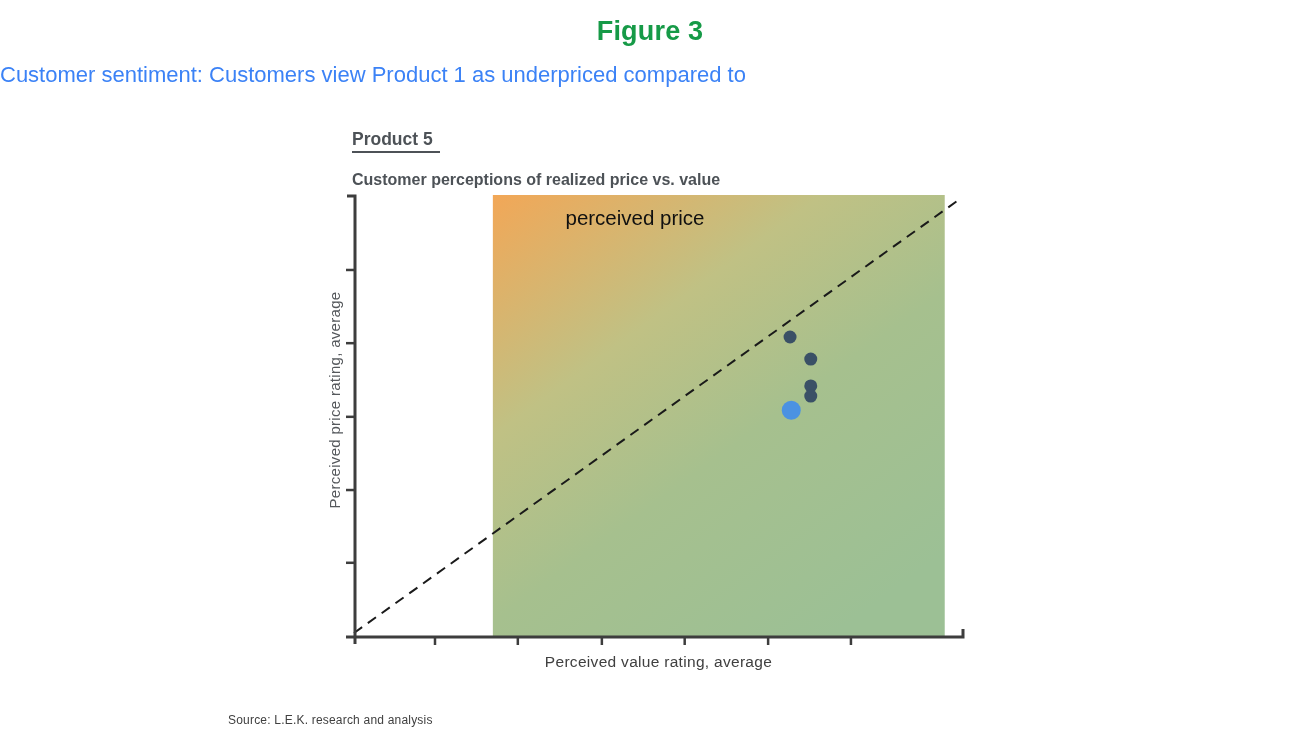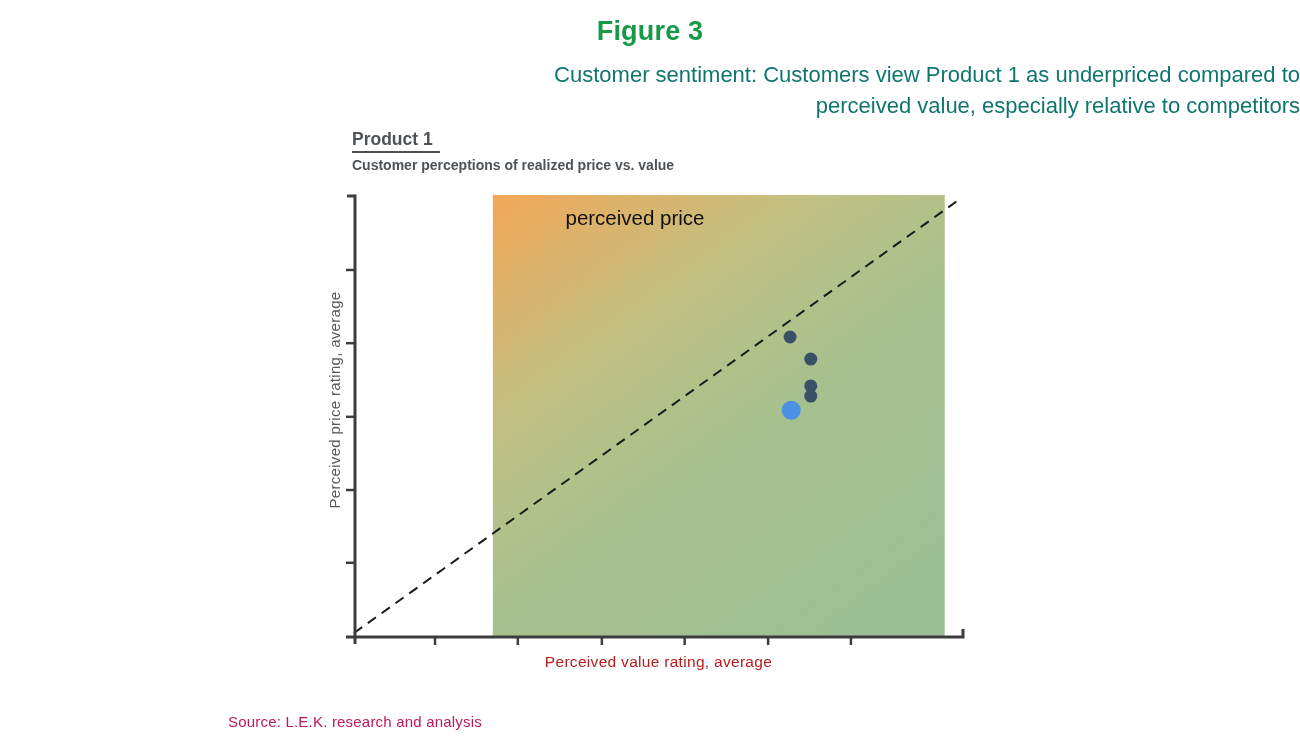--- a/index.html
+++ b/index.html
@@ -5,63 +5,62 @@
   html,body{margin:0;padding:0;background:#ffffff;}
   .page{
     position:relative;width:1300px;height:745px;background:#ffffff;overflow:hidden;
     font-family:Liberation Sans, sans-serif;
   }
   .fig-title{
     position:absolute;left:0;right:0;top:16px;text-align:center;
     font-size:27px;font-weight:bold;color:#169a47;letter-spacing:.2px;
   }
   .fig-subtitle{
-    position:absolute;left:0;right:0;top:59px;text-align:right;
-    font-size:22px;line-height:31px;color:#0f766e;font-weight:400;
+    position:absolute;left:0;right:0;top:59px;text-align:left;
+    font-size:22px;line-height:31px;color:#3b82f6;font-weight:400;
   }
   .chart-header{position:absolute;left:352px;top:129px;color:#4d5257;}
   .chart-header .product{
     font-size:17.5px;font-weight:bold;display:inline-block;
     border-bottom:2px solid #4d5257;padding-right:7px;padding-bottom:1px;
   }
-  .chart-header .desc{font-size:14px;font-weight:bold;margin-top:4px;}
+  .chart-header .desc{font-size:16px;font-weight:bold;margin-top:18px;}
   #chart-svg{position:absolute;left:0;top:0;}
   .ann{
     position:absolute;text-align:center;color:#101010;
     font-size:20.5px;line-height:26px;font-weight:400;
   }
   .ann .bu{font-weight:bold;text-decoration:underline;text-underline-offset:3px;}
   .ann-overpriced{left:495px;top:205px;width:280px;}
   .ann-underpriced{left:682px;top:579px;width:260px;}
   .ylabel{
     position:absolute;left:334px;top:400px;transform:translate(-50%,-50%) rotate(-90deg);
     white-space:nowrap;font-size:15px;color:#55585c;letter-spacing:.3px;
   }
   .xlabel{
     position:absolute;left:354px;top:653px;width:609px;text-align:center;
-    font-size:15.5px;color:#b91c1c;letter-spacing:.3px;
+    font-size:15.5px;color:#404040;letter-spacing:.3px;
   }
   .source{
-    position:absolute;left:228px;top:713px;font-size:15px;color:#be185d;letter-spacing:.2px;
+    position:absolute;left:228px;top:713px;font-size:12px;color:#404040;letter-spacing:.2px;
   }
 </style>
 </head>
 <body>
 
 <div class="page">
 
   <div class="fig-title">Figure 3</div>
 
   <div class="fig-subtitle">
     <span>Customer sentiment: Customers view Product 1 as underpriced compared to</span><br>
-    <span>perceived value, especially relative to competitors</span>
   </div>
 
   <div class="chart-header">
-    <div><span class="product">Product 1</span></div>
+    <div><span class="product">Product 5</span></div>
     <div class="desc">Customer perceptions of realized price vs. value</div>
   </div>
 
   <svg id="chart-svg" width="1300" height="745" viewBox="0 0 1300 745">
       <defs>
         <linearGradient id="bgGrad" x1="0" y1="0" x2="0.75" y2="1">
           <stop offset="0" stop-color="#f2a757"></stop>
           <stop offset="0.35" stop-color="#c0c184"></stop>
           <stop offset="0.62" stop-color="#a6c08e"></stop>
           <stop offset="1" stop-color="#9cc095"></stop>

